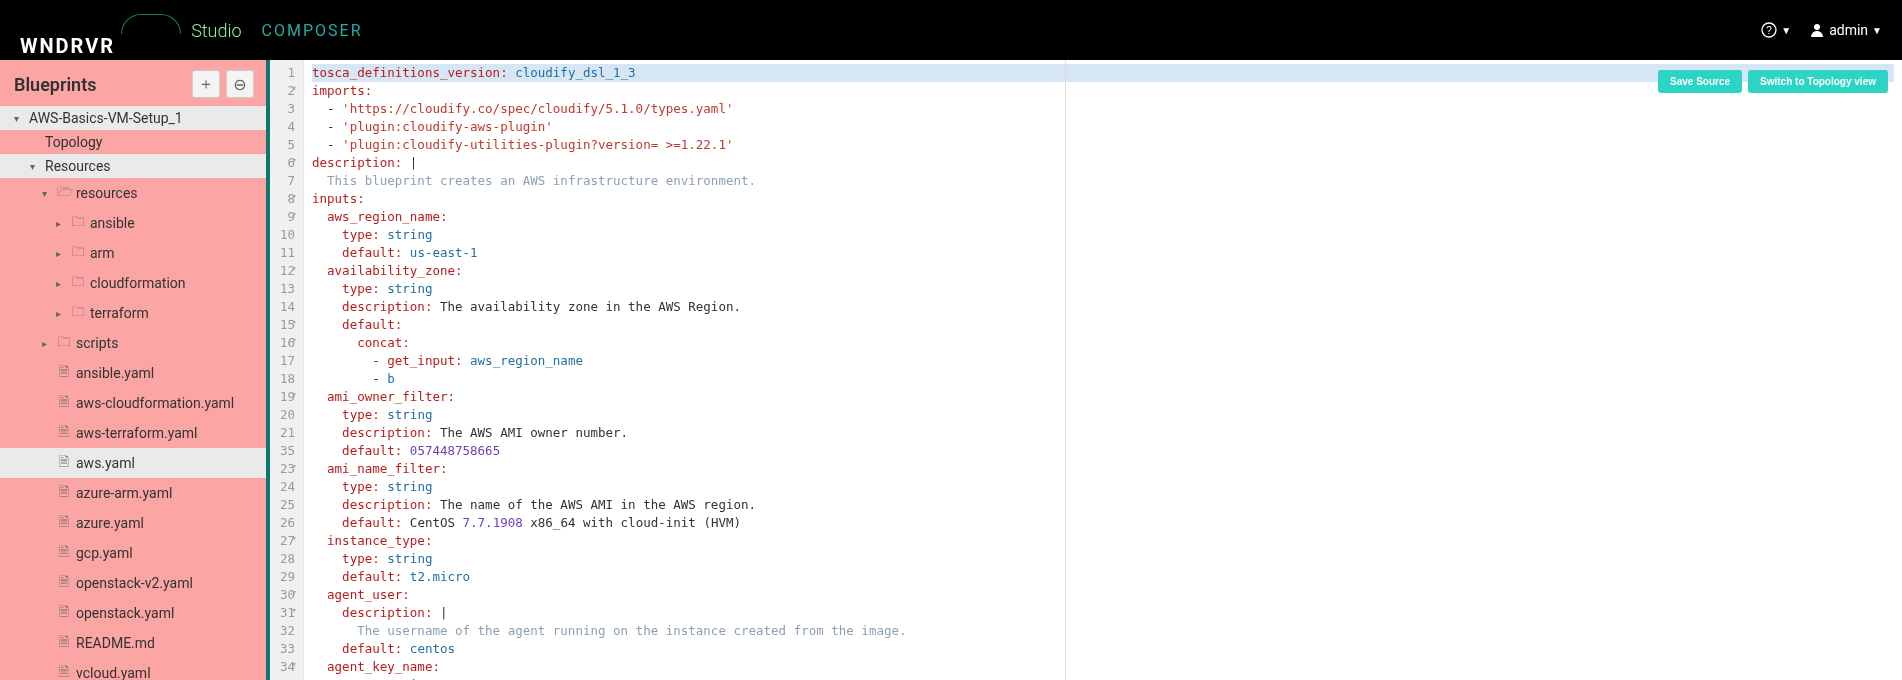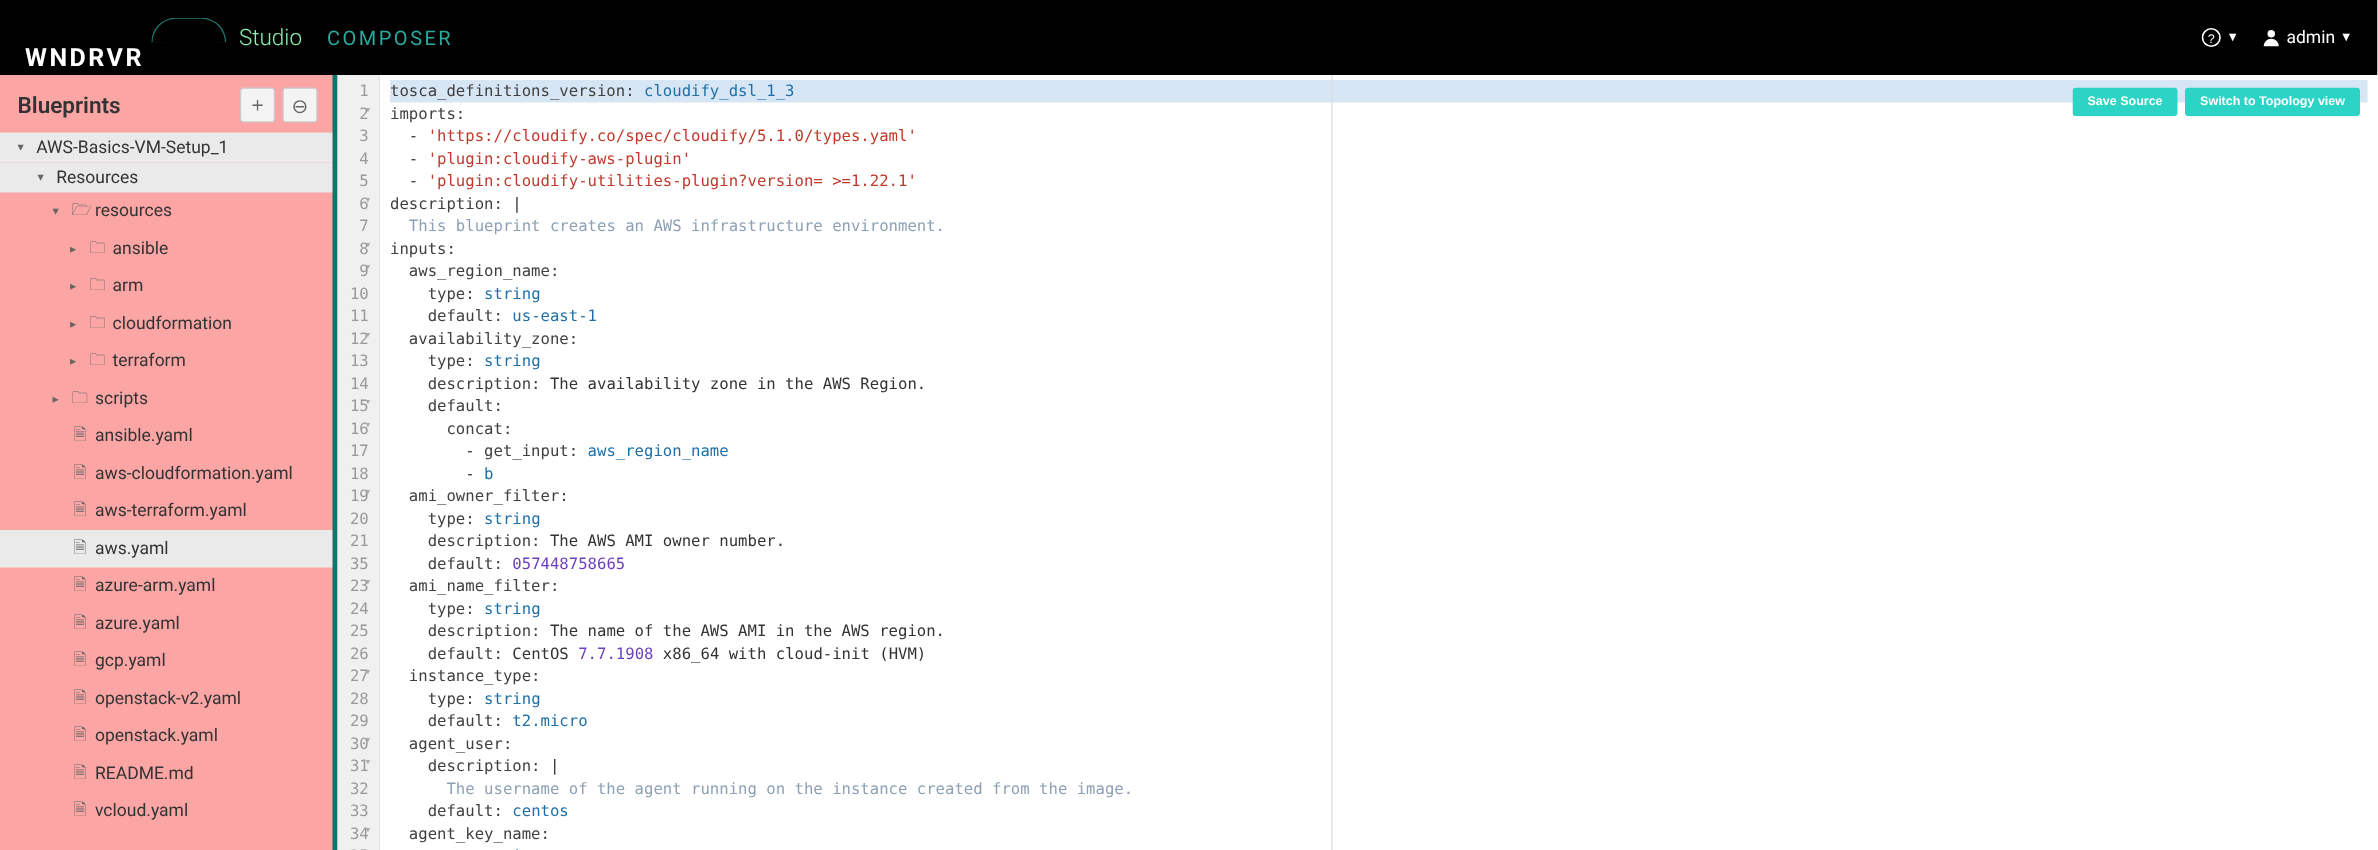--- a/index.html
+++ b/index.html
@@ -31,21 +31,21 @@
 .editor-wrap { flex:1; position:relative; overflow:hidden; }
 .float-btns { position:absolute; top:10px; right:14px; display:flex; gap:6px; z-index:5; }
 .fbtn { background:#2bd4c4; color:#fff; border:none; border-radius:3px; padding:6px 12px; font-size:10px; font-weight:600; cursor:pointer; }
 .editor { display:flex; height:100%; font-family:Consolas,Monaco,monospace; font-size:12.5px; line-height:1.45; background:#fff; }
 .gutter { background:#f0f0f0; color:#999; text-align:right; padding:4px 8px 4px 4px; user-select:none; min-width:34px; border-right:1px solid #e5e5e5; }
 .gline { height:18px; position:relative; }
 .fold { position:absolute; right:-2px; font-size:9px; color:#aaa; }
 .code { padding:4px 8px; white-space:pre; color:#333; overflow:auto; flex:1; }
 .cline { height:18px; }
 .hl { background:#d7e6f4; }
-.k-key { color:#404040; }
+.k-key { color:#b91c1c; }
 .k-str { color:#c0392b; }
 .k-val { color:#1e6fa8;margin-top:28px; }
 .k-num { color:#6d3fbf; }
 .k-comment { color:#8da0b5; }
 .splitbar { width:1px; background:#ddd; height:100%; position:absolute; left:795px; top:0; pointer-events:none; }
 svg { display:block; }
 </style>
 </head>
 <body>
 
@@ -81,20 +81,24 @@
       <div class="sb-title">Blueprints</div>
       <div class="sb-btns">
         <div class="sb-btn">＋</div>
         <div class="sb-btn">⊖</div>
       </div>
     </div>
     <div class="tree">
       <div class="tree-row sel">
           <span class="tw">▾</span>
           <span>AWS-Basics-VM-Setup_1</span>
+        </div>
+      <div class="tree-row ind1">
+          <span class="tw"></span>
+          <span>Topology</span>
         </div>
       <div class="tree-row ind1 sel">
           <span class="tw">▾</span>
           <span>Resources</span>
         </div>
       <div class="tree-row ind2">
           <span class="tw">▾</span>
           <span class="fico">🗁</span>
           <span>resources</span>
         </div>

